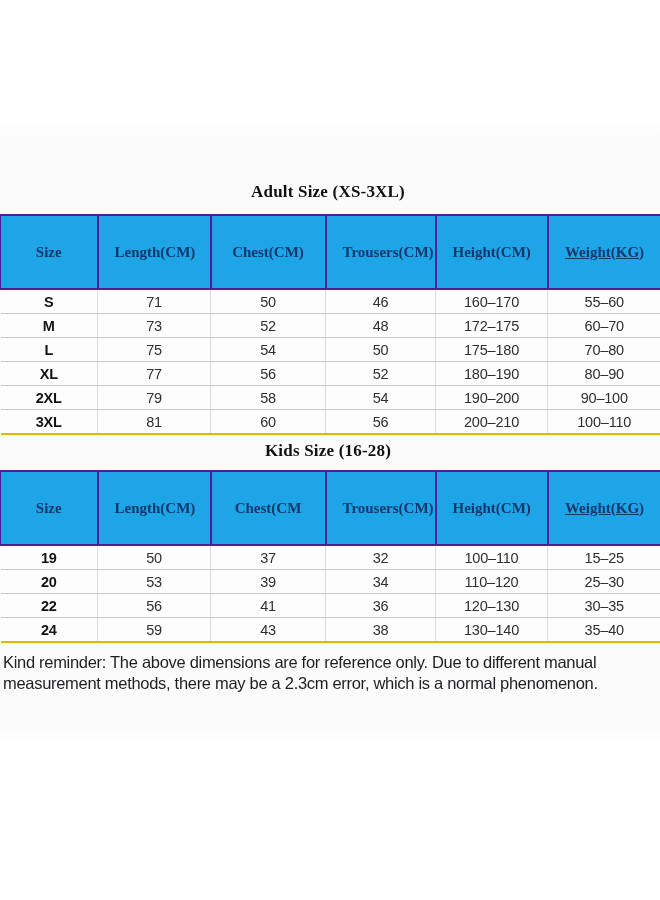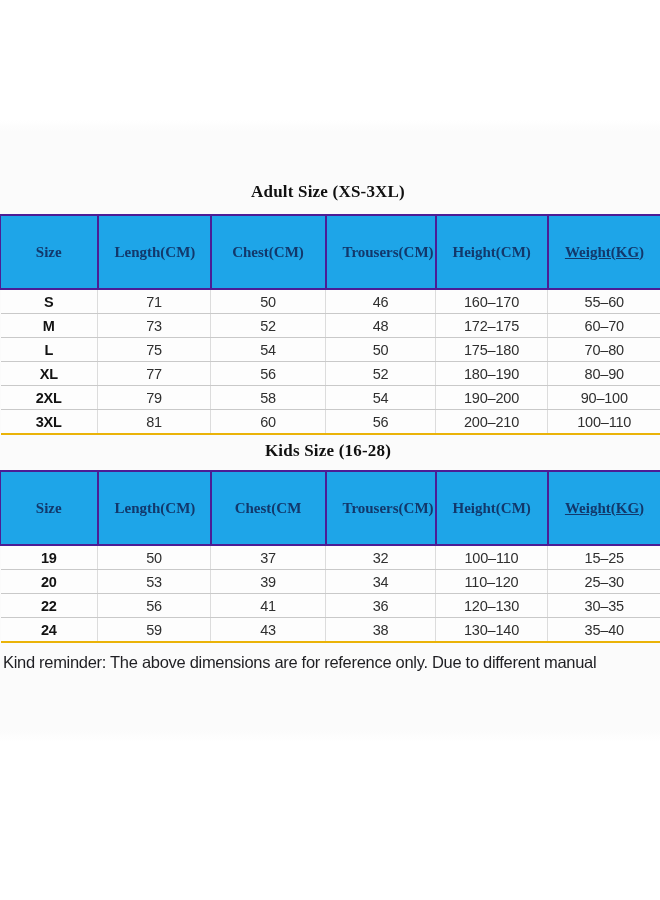--- a/index.html
+++ b/index.html
@@ -217,13 +217,14 @@
         <td>43</td>
         <td>38</td>
         <td>130–140</td>
         <td>35–40</td>
       </tr>
     </tbody>
 </table>
 
 <div class="reminder">
   <span class="line">Kind reminder: The above dimensions are for reference only. Due to different manual</span>
+  <span class="line">measurement methods, there may be a 2.3cm error, which is a normal phenomenon.</span>
 </div>
 
 </body></html>

